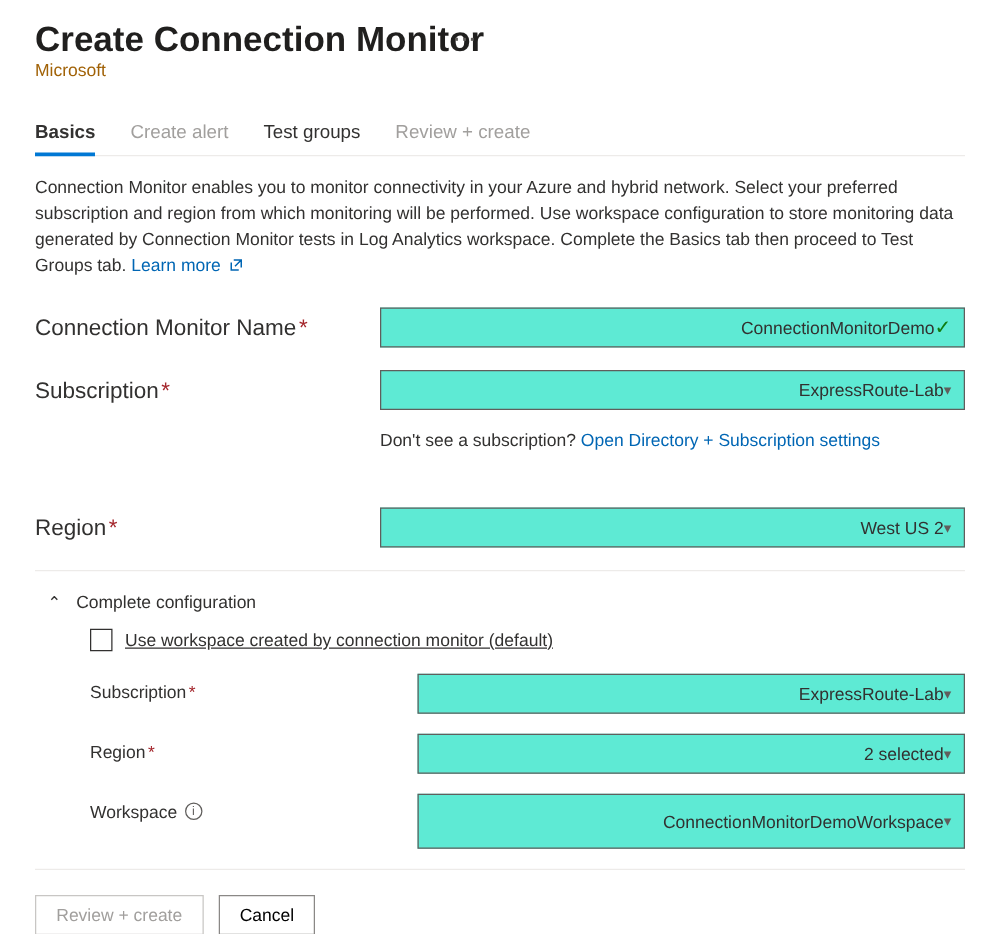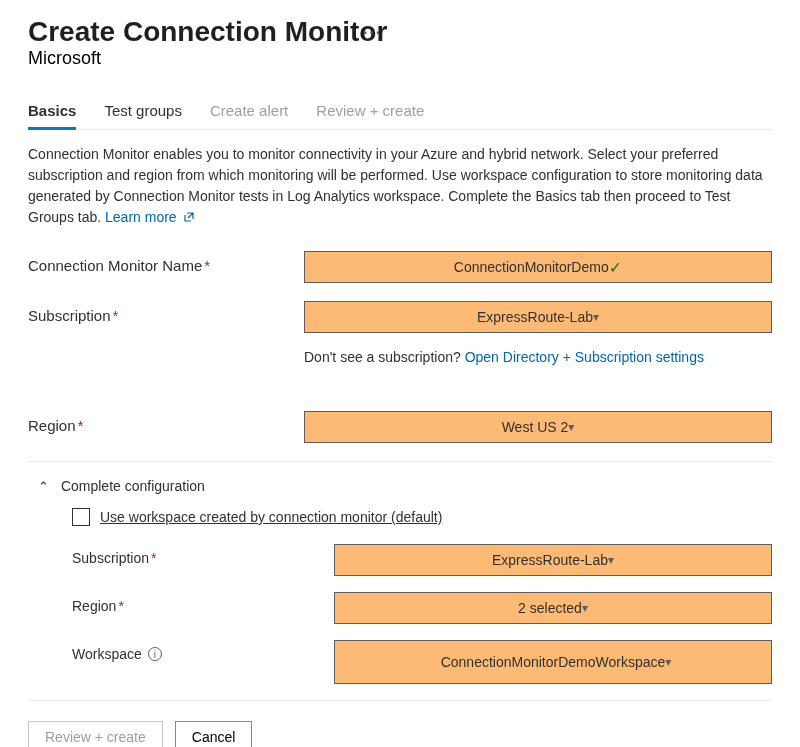--- a/index.html
+++ b/index.html
@@ -1,33 +1,33 @@
 <!DOCTYPE html>
 <html><head>
   <meta charset="utf-8">
   <style>
     * { box-sizing: border-box; margin: 0; padding: 0; font-family: "Segoe UI", -apple-system, sans-serif; }
     body { background: #fff; color: #323130; font-size: 14px; width: 800px; }
     .page { padding: 16px 28px 20px; }
     .header { margin-bottom: 25px; position: relative; }
     .title { font-size: 28px; font-weight: 600; color: #201f1e; }
     .more-btn { position: absolute; right: 390px; top: 8px; font-size: 16px; color: #605e5c; cursor: pointer; font-weight: bold; letter-spacing: 1px; }
-    .subtitle { font-size: 18px; color: #000000; margin-top: 0px; }
+    .subtitle { font-size: 14px; color: #a16207; margin-top: 0px; }
     .tabs { display: flex; border-bottom: 1px solid #edebe9; margin-top: 22px; margin-bottom: 14px; }
     .tab { padding: 8px 0; margin-right: 28px; font-size: 15px; cursor: pointer; }
     .tab.active { font-weight: 600; border-bottom: 3px solid #0078d4; margin-bottom: -1px; }
     .tab.disabled { color: #a19f9d; }
     .intro { line-height: 1.5; margin-bottom: 22px; font-size: 14px; }
     .link { color: #0066b4; text-decoration: none; cursor: pointer; }
     .ext-icon { display: inline-block; vertical-align: -1px; margin-left: 2px; }
     .form-row { display: flex; align-items: flex-start; margin-bottom: 18px; }
-    .form-label { width: 276px; padding-top: 6px; font-size: 15px; }
+    .form-label { width: 276px; padding-top: 6px; font-size: 18px; }
     .req { color: #a4262c; margin-left: 2px; }
     .form-field { flex: 1; }
-    .input, .select { width: 100%; height: 32px; border: 1px solid #605e5c; padding: 0 10px; font-size: 14px; background: #fdba74; position: relative; display: flex; align-items: center; justify-content: center; cursor: pointer; }
+    .input, .select { width: 100%; height: 32px; border: 1px solid #605e5c; padding: 0 10px; font-size: 14px; background: #5eead4; position: relative; display: flex; align-items: center; justify-content: flex-end; cursor: pointer; }
     .input { cursor: text; }
     .check-icon { color: #107c10; font-size: 16px; }
     .chevron { font-size: 12px; color: #605e5c; }
     .hint { font-size: 14px; margin-top: 10px; margin-bottom: 28px; }
     .section-hr { border: none; border-top: 1px solid #edebe9; margin: 6px 0 16px; }
     .collapse-header { display: flex; align-items: center; cursor: pointer; margin-bottom: 14px; }
     .collapse-header .chev-up { margin-right: 12px; margin-left: 10px; font-size: 13px; }
     .collapse-body { padding-left: 44px; }
     .checkbox-row { display: flex; align-items: center; margin-bottom: 18px; text-decoration: underline; }
     .checkbox { width: 18px; height: 18px; border: 1px solid #323130; margin-right: 10px; cursor: pointer; }
@@ -48,22 +48,22 @@
 
 <div class="page">
   <div class="header">
     <div class="title">Create Connection Monitor</div>
     <div class="more-btn">···</div>
     <div class="subtitle">Microsoft</div>
   </div>
 
   <div class="tabs">
     <div class="tab active">Basics</div>
+    <div class="tab disabled">Create alert</div>
     <div class="tab">Test groups</div>
-    <div class="tab disabled">Create alert</div>
     <div class="tab disabled">Review + create</div>
   </div>
 
   <div class="intro">
     <span>Connection Monitor enables you to monitor connectivity in your Azure and hybrid network. Select your preferred subscription and region from which monitoring will be performed. Use workspace configuration to store monitoring data generated by Connection Monitor tests in Log Analytics workspace. Complete the Basics tab then proceed to Test Groups tab.</span>
     <a class="link">
       <span>Learn more</span>
       <span class="ext-icon">
         <svg width="12" height="12" viewBox="0 0 12 12">
             <path fill="none" stroke="#0066b4" stroke-width="1.2" d="M4 2h6v6M10 2L5 7M8 10H2V4"></path>

